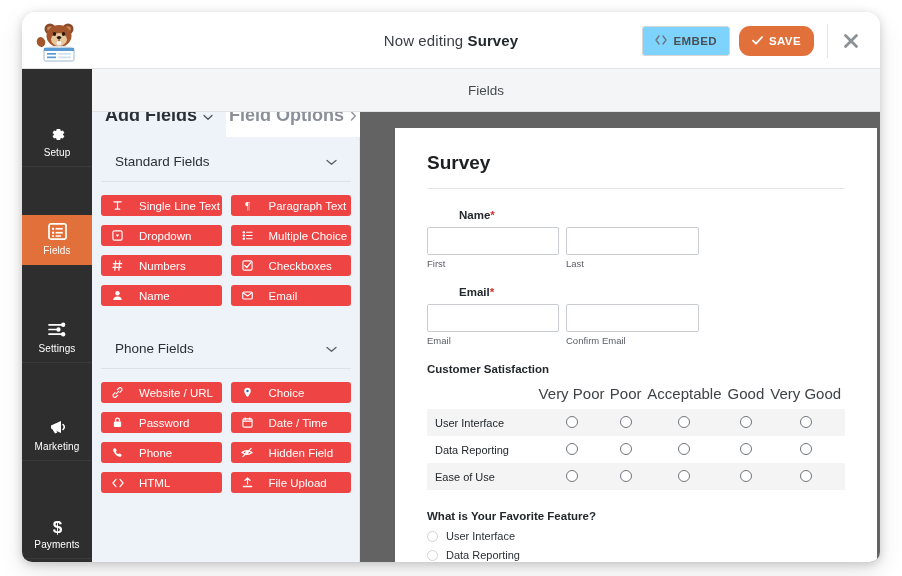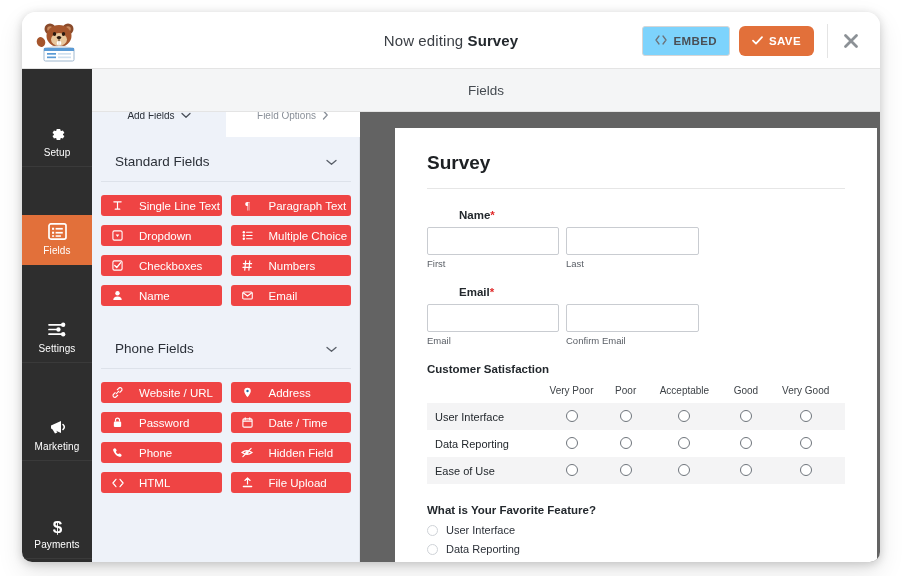--- a/index.html
+++ b/index.html
@@ -51,21 +51,21 @@
     background: #7dd3fc;
     border: 1px solid #d6d6d6;
     border-radius: 3px;
     font-size: 11.5px; font-weight: 600; color: #4a4f55;
     letter-spacing: .4px; cursor: pointer;
   }
   #save-button {
     height: 30px; padding: 0 13px;
     display: flex; align-items: center; gap: 6px;
     background: #e2703a;
-    border: none; border-radius: 6px;
+    border: none; border-radius: 11px;
     font-size: 11.5px; font-weight: 700; color: #ffffff;
     letter-spacing: .4px; cursor: pointer;
   }
   #close-button {
     position: absolute; right: 18px; top: 18px;
     width: 22px; height: 22px; cursor: pointer;
     display: flex; align-items: center; justify-content: center;
   }
   .topbar-divider {
     position: absolute; right: 52px; top: 12px;
@@ -99,21 +99,21 @@
     border-right: 1px solid #dfe3ea;
   }
   #panel-head {
     position: absolute; left: 0; top: 25px;
     width: 268px; height: 43px;
     display: flex;
   }
   .panel-tab {
     flex: 1; height: 43px;
     display: flex; align-items: center; justify-content: center;
-    gap: 6px; font-size: 10px; font-weight: 400;
+    gap: 6px; font-size: 18px; font-weight: 700;
     cursor: pointer;
   }
   .panel-tab.active { background: #eef2f9; color: #2b3038; }
   .panel-tab.inactive { background: #ffffff; color: #8a9099; }
 
   #panel-scroll {
     position: absolute; left: 0; top: 68px;
     width: 268px; height: 425px;
     overflow: hidden;
   }
@@ -186,21 +186,21 @@
     background: #ffffff;
   }
   .text-input.wide { width: 133px; }
 
   .section-title {
     font-size: 11.5px; font-weight: 700; color: #23282d;
     margin: 3px 0 10px 0;
   }
   table.likert { width: 100%; border-collapse: collapse; }
   table.likert th {
-    font-size: 10px; font-weight: 400; color: #3e4348;
+    font-size: 15px; font-weight: 400; color: #3e4348;
     padding-bottom: 7px; text-align: center;
   }
   table.likert th.first { width: 108px; }
   table.likert td {
     font-size: 11px; color: #23282d;
     height: 27px; text-align: center; vertical-align: middle;
   }
   table.likert tr.odd td { background: #f4f4f5; }
   table.likert td.rowlabel { text-align: left; padding-left: 8px; }
   .radio-dot {
@@ -416,33 +416,33 @@
                 <circle cx="2" cy="6" r="1.3" fill="#fff"></circle>
                 <circle cx="2" cy="9.5" r="1.3" fill="#fff"></circle>
                 <path d="M5 2.5h6 M5 6h6 M5 9.5h6" stroke="#fff" stroke-width="1.2" stroke-linecap="round"></path>
               </svg>
           </span>
           <span>Multiple Choice</span>
         </div>
         <div class="field-button">
           <span class="fb-icon">
             <svg width="11" height="11" viewBox="0 0 12 12">
+                <path d="M4 1 L3 11 M8.5 1 L7.5 11 M1.5 4h9 M1 8h9" stroke="#fff" stroke-width="1.3" stroke-linecap="round"></path>
+              </svg>
+          </span>
+          <span>Numbers</span>
+        </div>
+        <div class="field-button">
+          <span class="fb-icon">
+            <svg width="11" height="11" viewBox="0 0 12 12">
                 <rect x="1" y="1" width="10" height="10" rx="1.5" fill="none" stroke="#fff" stroke-width="1.2"></rect>
                 <path d="M3 6 L5.2 8.2 L9.5 2.8" stroke="#fff" stroke-width="1.4" fill="none" stroke-linecap="round" stroke-linejoin="round"></path>
               </svg>
           </span>
           <span>Checkboxes</span>
-        </div>
-        <div class="field-button">
-          <span class="fb-icon">
-            <svg width="11" height="11" viewBox="0 0 12 12">
-                <path d="M4 1 L3 11 M8.5 1 L7.5 11 M1.5 4h9 M1 8h9" stroke="#fff" stroke-width="1.3" stroke-linecap="round"></path>
-              </svg>
-          </span>
-          <span>Numbers</span>
         </div>
         <div class="field-button">
           <span class="fb-icon">
             <svg width="11" height="11" viewBox="0 0 12 12">
                 <circle cx="6" cy="3.6" r="2.4" fill="#fff"></circle>
                 <path d="M1.4 11 q0 -4 4.6 -4 q4.6 0 4.6 4 z" fill="#fff"></path>
               </svg>
           </span>
           <span>Name</span>
         </div>
@@ -474,21 +474,21 @@
           </span>
           <span>Website / URL</span>
         </div>
         <div class="field-button">
           <span class="fb-icon">
             <svg width="11" height="11" viewBox="0 0 12 12">
                 <path d="M6 0.8 a3.6 3.6 0 0 0 -3.6 3.6 c0 2.7 3.6 6.8 3.6 6.8 s3.6 -4.1 3.6 -6.8 A3.6 3.6 0 0 0 6 0.8 z" fill="#fff"></path>
                 <circle cx="6" cy="4.4" r="1.3" fill="#1f6aa8"></circle>
               </svg>
           </span>
-          <span>Address</span>
+          <span>Choice</span>
         </div>
         <div class="field-button">
           <span class="fb-icon">
             <svg width="11" height="11" viewBox="0 0 12 12">
                 <rect x="2" y="5" width="8" height="6" rx="1.2" fill="#fff"></rect>
                 <path d="M3.8 5 V3.5 a2.2 2.2 0 0 1 4.4 0 V5" stroke="#fff" stroke-width="1.3" fill="none"></path>
               </svg>
           </span>
           <span>Password</span>
         </div>

